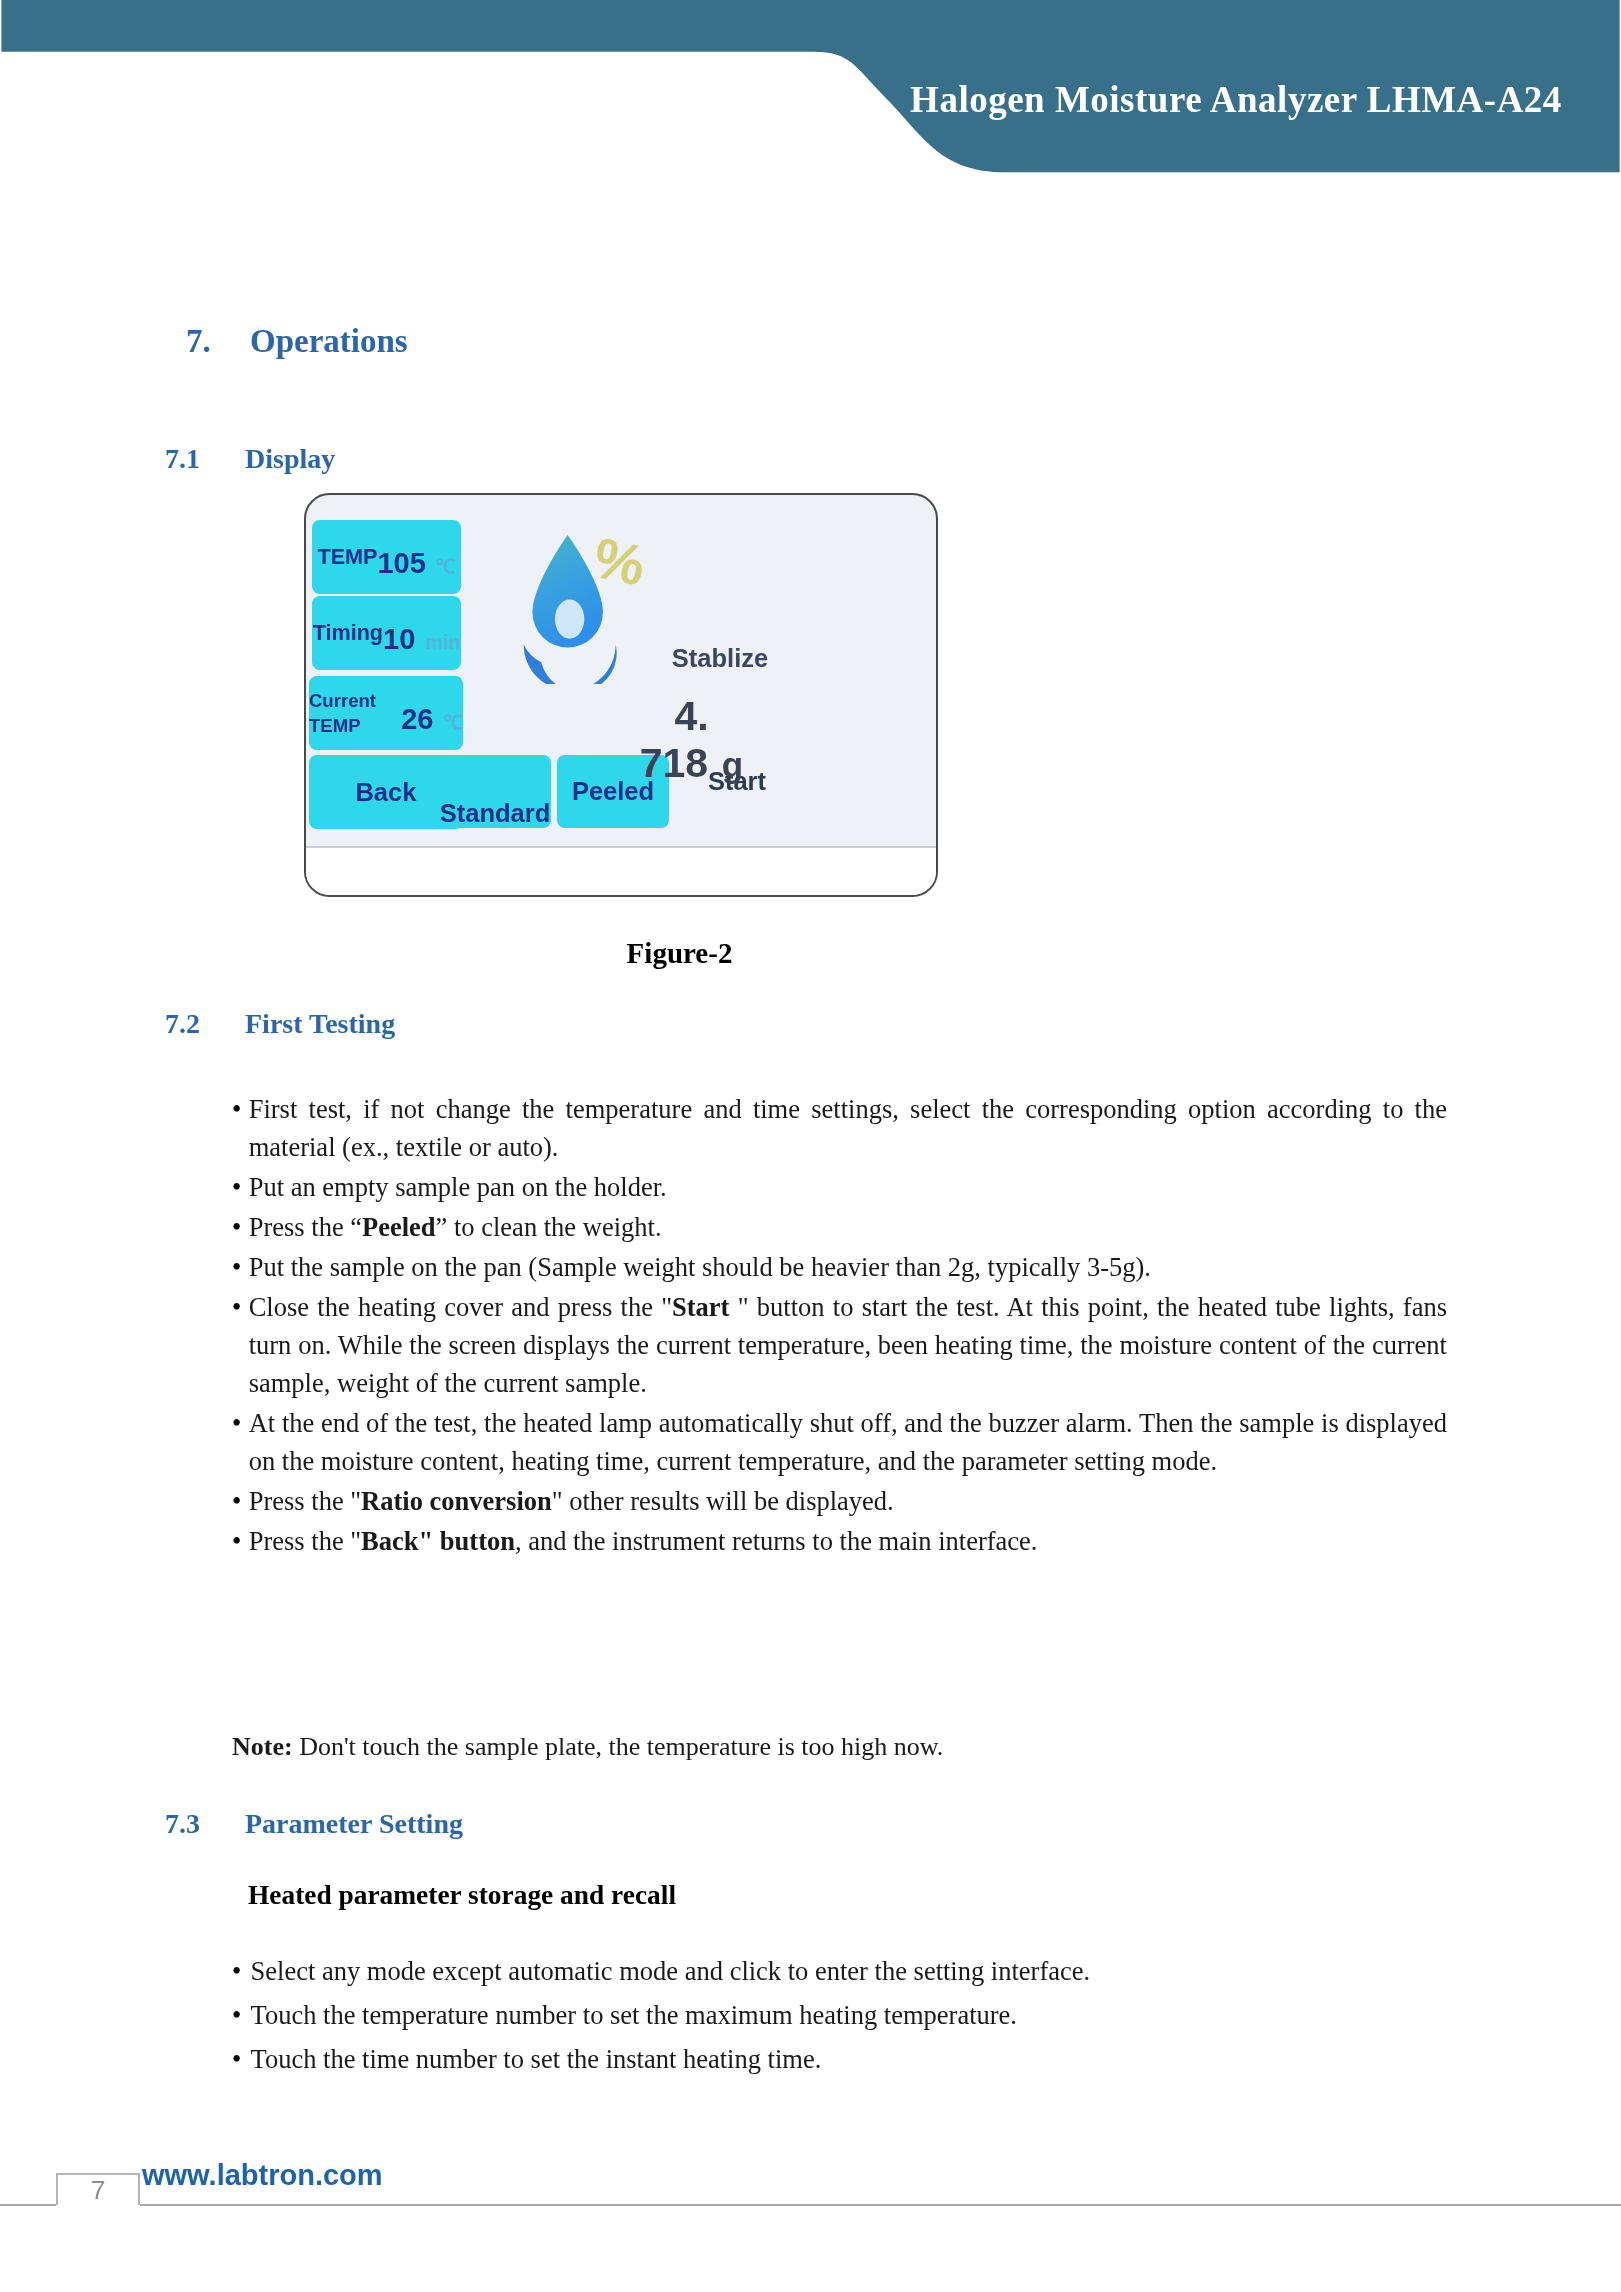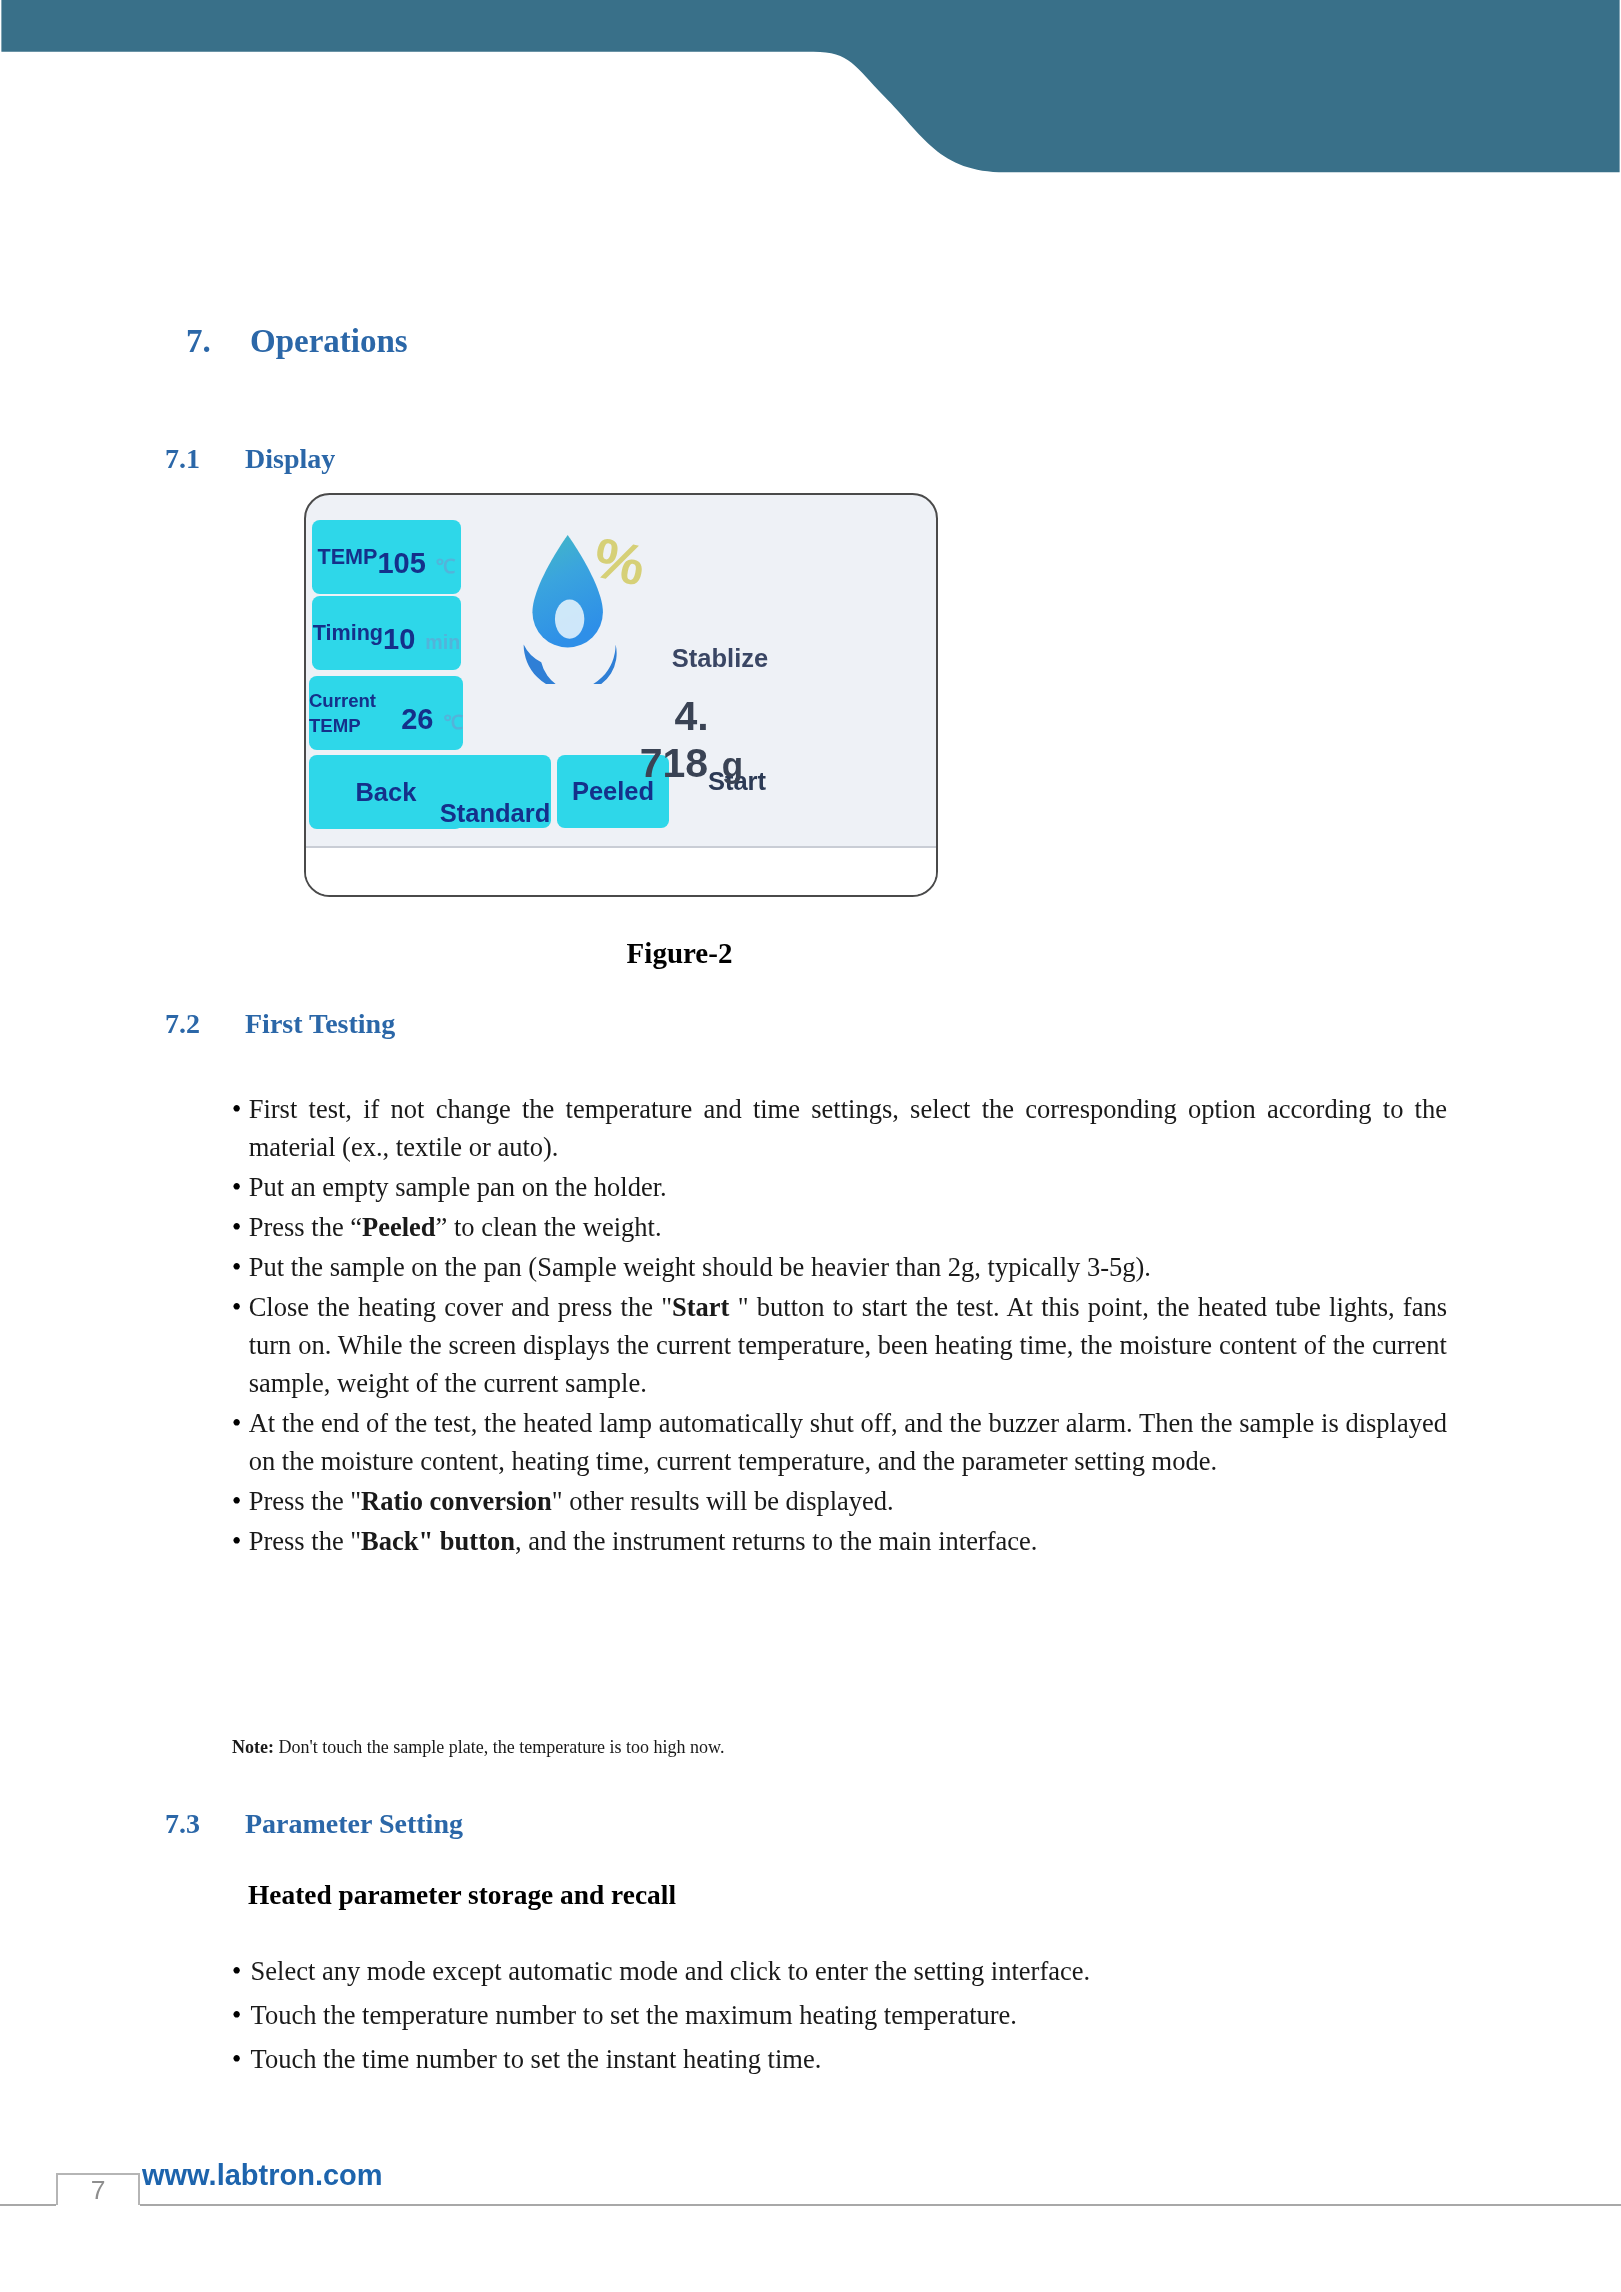--- a/index.html
+++ b/index.html
@@ -54,41 +54,42 @@
       font-size:29px;font-weight:bold;color:#000;}
 
   
   ul.blist{position:absolute;left:232px;margin:0;padding:0;list-style:none;width:1215px;}
   ul.blist.first{top:1090px;}
   ul.blist.params{top:1952px;}
   ul.blist li{position:relative;padding-left:16.7px;font-size:26.5px;line-height:38px;
       text-align:justify;margin-bottom:2px;}
   ul.blist.params li{line-height:39px;margin-bottom:4.9px;text-align:left;padding-left:18.6px;}
   ul.blist li::before{content:"•";position:absolute;left:0;top:0;font-size:26.5px;color:#000;}
-  .note{position:absolute;left:232px;top:1728px;width:1215px;font-size:18px;line-height:38px;}
+  .note{position:absolute;left:232px;top:1728px;width:1215px;font-size:26px;line-height:38px;}
   .subhead{position:absolute;left:248px;top:1880px;font-size:27.4px;font-weight:bold;color:#000;}
 
   
   .fline{position:absolute;border-top:2px solid #a8a8a8;height:0;}
   .fline.left{left:0;top:2204px;width:56px;}
   .fline.right{left:140px;top:2204px;width:1481px;}
   .page-box{position:absolute;left:56px;top:2173px;width:84px;height:32px;box-sizing:border-box;
       border:2px solid #b5b5b5;border-bottom:none;background:#fff;display:flex;align-items:center;
       justify-content:center;font-family:"Liberation Sans",sans-serif;font-size:26.5px;color:#8e8e8e;}
   .website{position:absolute;left:142px;top:2159px;font-family:"Liberation Sans",sans-serif;
       font-size:29px;font-weight:bold;color:var(--link-blue,#1d64ad);text-decoration:none;}
 </style>
 </head>
 <body>
 
 <div class="page">
 
   <svg class="banner-svg" width="1621" height="181" viewBox="0 0 1654 185">
     <path d="M0 0 L1654 0 L1654 176 L1026 176 C958 176 942 138 902 98 C872 68 868 53 830 53 L0 53 Z"></path>
   </svg>
+  <div class="banner-title">Halogen Moisture Analyzer LHMA-A24</div>
 
   <div class="h1">
     <span class="num">7.</span><span>Operations</span>
   </div>
 
   <div class="h2 s71">
     <span class="num">7.1</span><span>Display</span>
   </div>
 
   <div class="figure">

